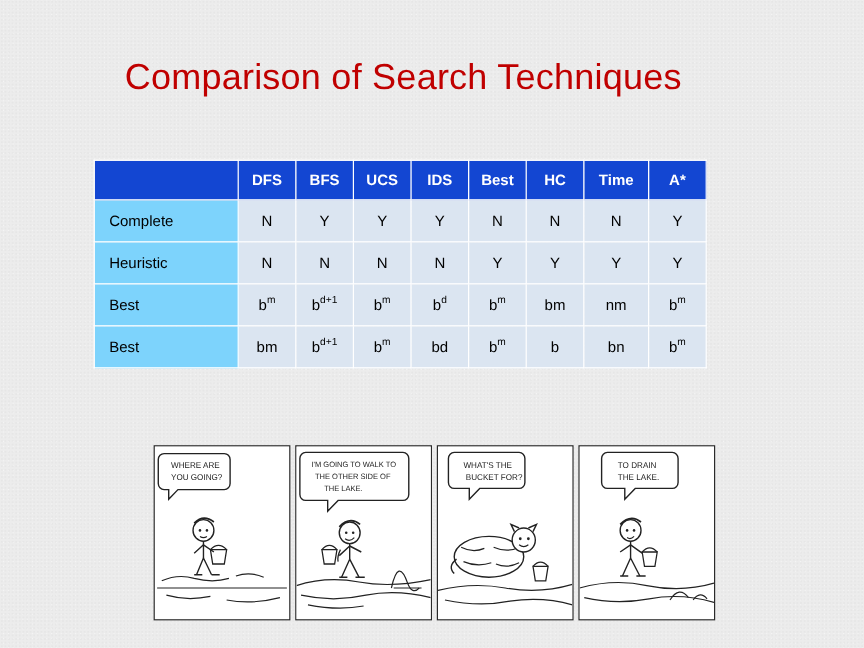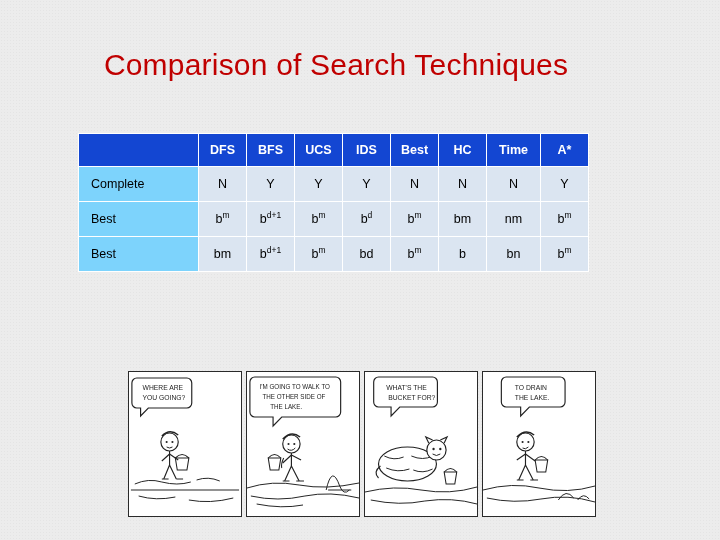--- a/index.html
+++ b/index.html
@@ -137,20 +137,31 @@
     <tbody>
       <tr>
         <td class="rowhead">Complete</td>
         <td class="val">N</td>
         <td class="val">Y</td>
         <td class="val">Y</td>
         <td class="val">Y</td>
         <td class="val">N</td>
         <td class="val">N</td>
         <td class="val">N</td>
+        <td class="val">Y</td>
+      </tr>
+      <tr>
+        <td class="rowhead">Heuristic</td>
+        <td class="val">N</td>
+        <td class="val">N</td>
+        <td class="val">N</td>
+        <td class="val">N</td>
+        <td class="val">Y</td>
+        <td class="val">Y</td>
+        <td class="val">Y</td>
         <td class="val">Y</td>
       </tr>
       <tr>
         <td class="rowhead">Best</td>
         <td class="val"><span>b</span><sup>m</sup></td>
         <td class="val"><span>b</span><sup>d+1</sup></td>
         <td class="val"><span>b</span><sup>m</sup></td>
         <td class="val"><span>b</span><sup>d</sup></td>
         <td class="val"><span>b</span><sup>m</sup></td>
         <td class="val"><span>bm</span><sup></sup></td>

